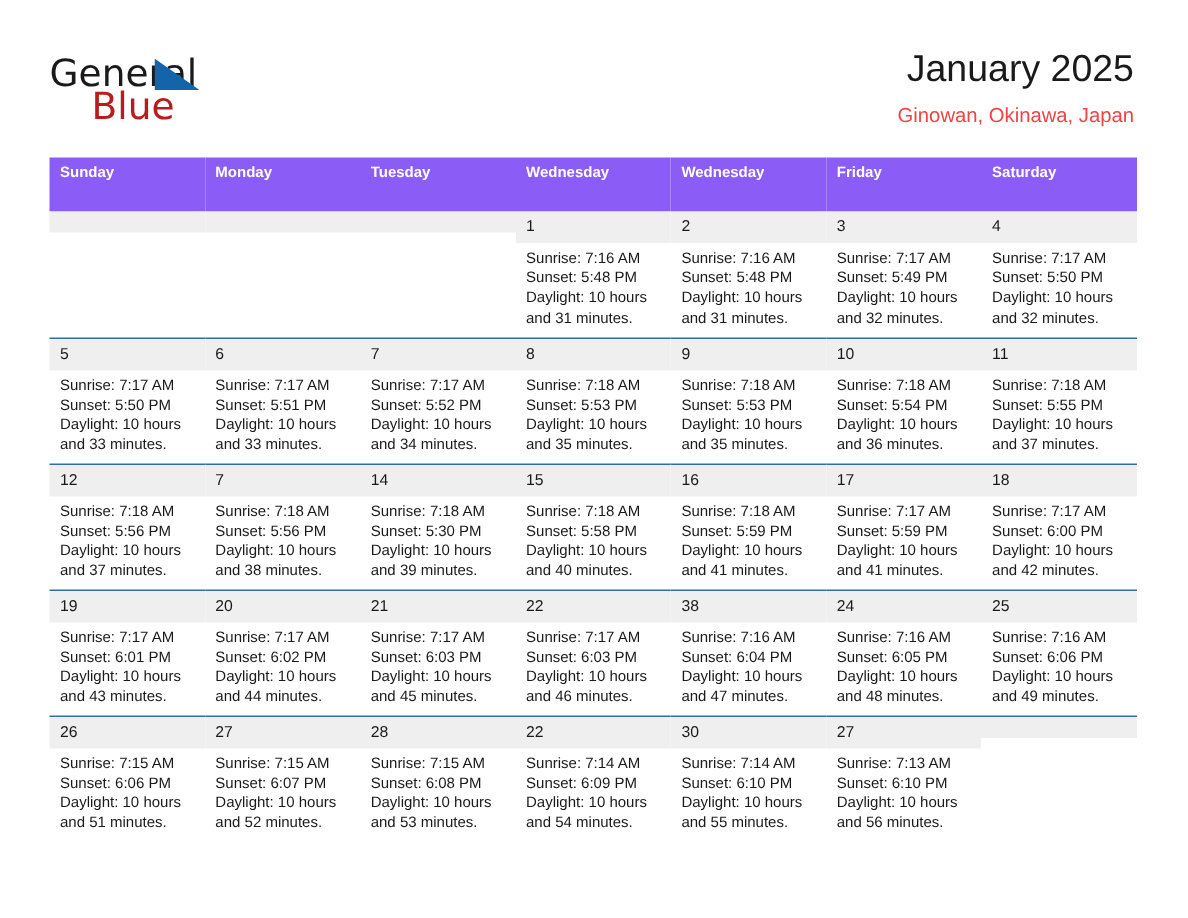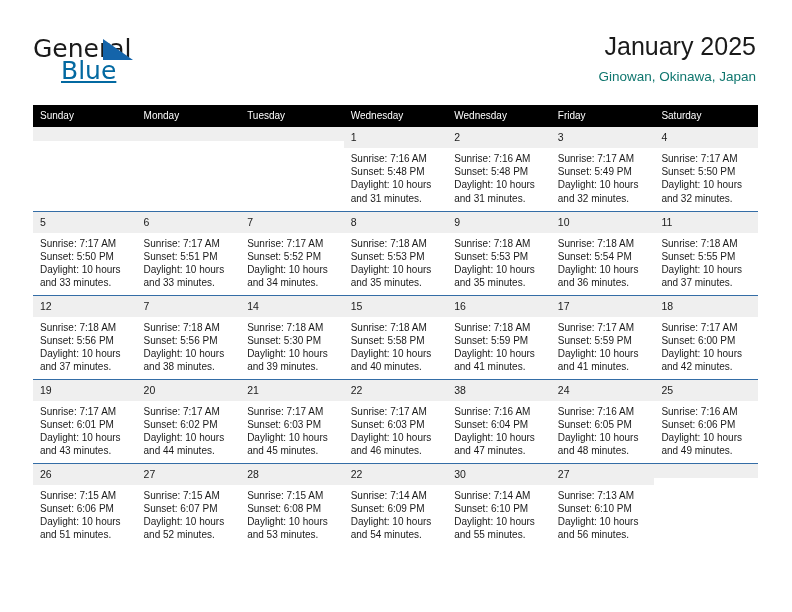--- a/index.html
+++ b/index.html
@@ -45,25 +45,24 @@
     color: #1a1a1a;
     font-family: "DejaVu Sans", sans-serif;
     font-weight: 400;
     line-height: 26px;
   }
   .logo-blue {
     position: absolute;
     left: 28px;
     top: 22px;
     font-size: 25px;
-    color: #0369a1;
+    color: #b91c1c;
     font-family: "DejaVu Sans", sans-serif;
     font-weight: 400;
     line-height: 26px;
-    text-decoration: underline;
   }
   .logo-flag {
     position: absolute;
     left: 70px;
     top: 3px;
     width: 30px;
     height: 22px;
   }
   .logo-flag svg { display: block; }
 
@@ -77,44 +76,44 @@
     font-size: 25px;
     font-weight: 400;
     color: #1a1a1a;
     line-height: 32px;
     white-space: nowrap;
   }
   .cal-subtitle {
     margin-top: 6px;
     font-size: 13.5px;
     font-weight: 400;
-    color: #0f766e;
+    color: #ef4444;
     line-height: 17px;
     white-space: nowrap;
   }
 
   
   .cal-wrap {
     position: absolute;
     left: 33px;
     top: 105px;
     width: 725px;
   }
   table.cal {
     width: 725px;
     border-collapse: collapse;
     table-layout: fixed;
   }
   table.cal th {
-    background: #000000;
+    background: #8b5cf6;
     color: #ffffff;
     font-size: 10px;
-    font-weight: 400;
+    font-weight: 700;
     text-align: left;
-    padding: 5px 0 5px 7px;
+    padding: 5px 0 19px 7px;
     height: 10px;
     line-height: 12px;
     border: none;
   }
   table.cal td {
     vertical-align: top;
     padding: 0;
     border: none;
     border-top: 1.5px solid #346DA6;
     height: 84px;

